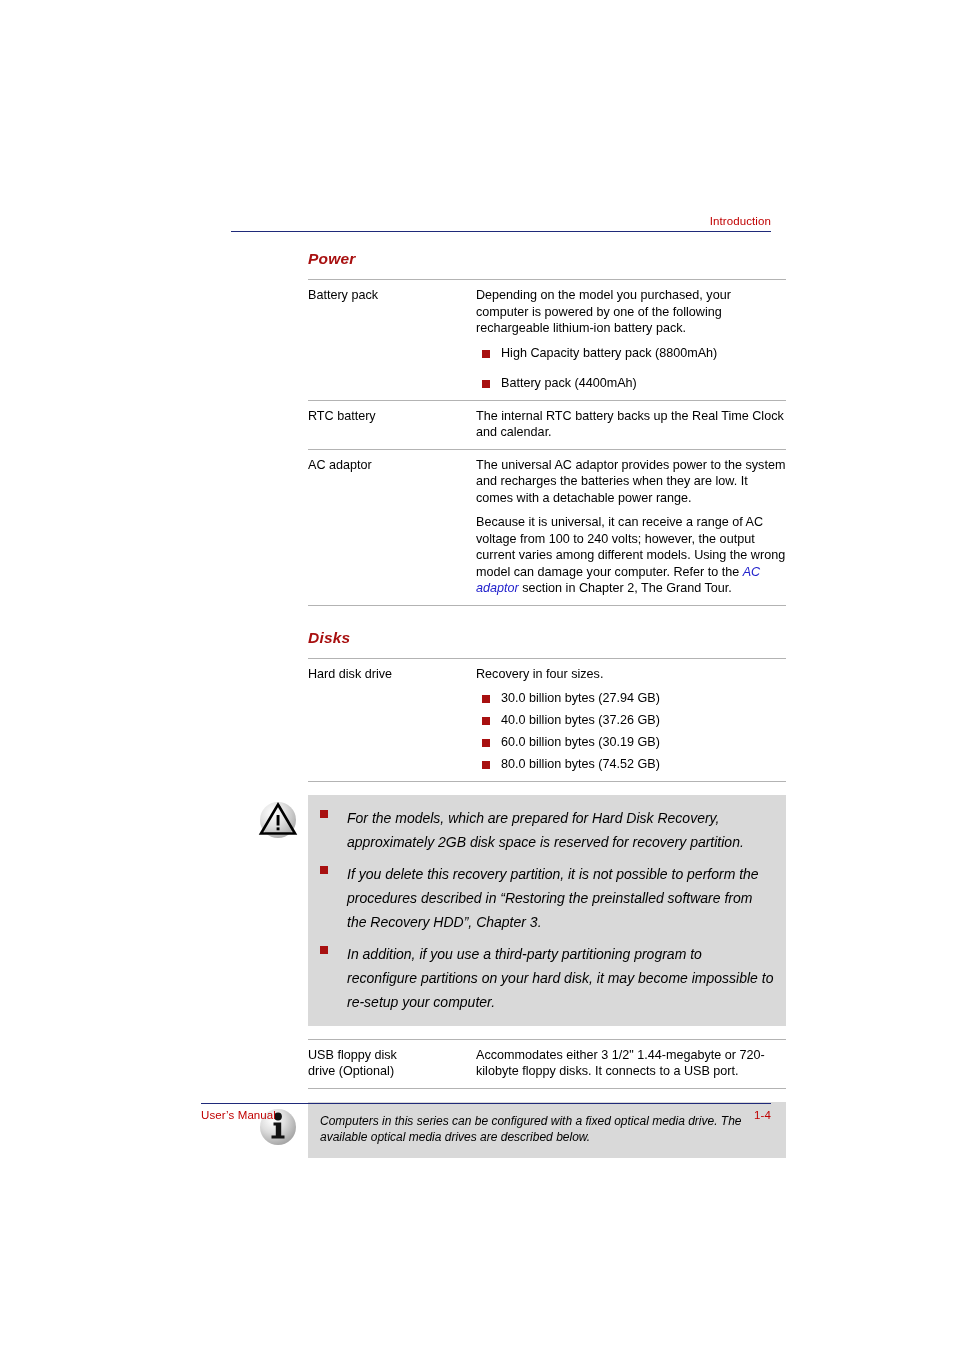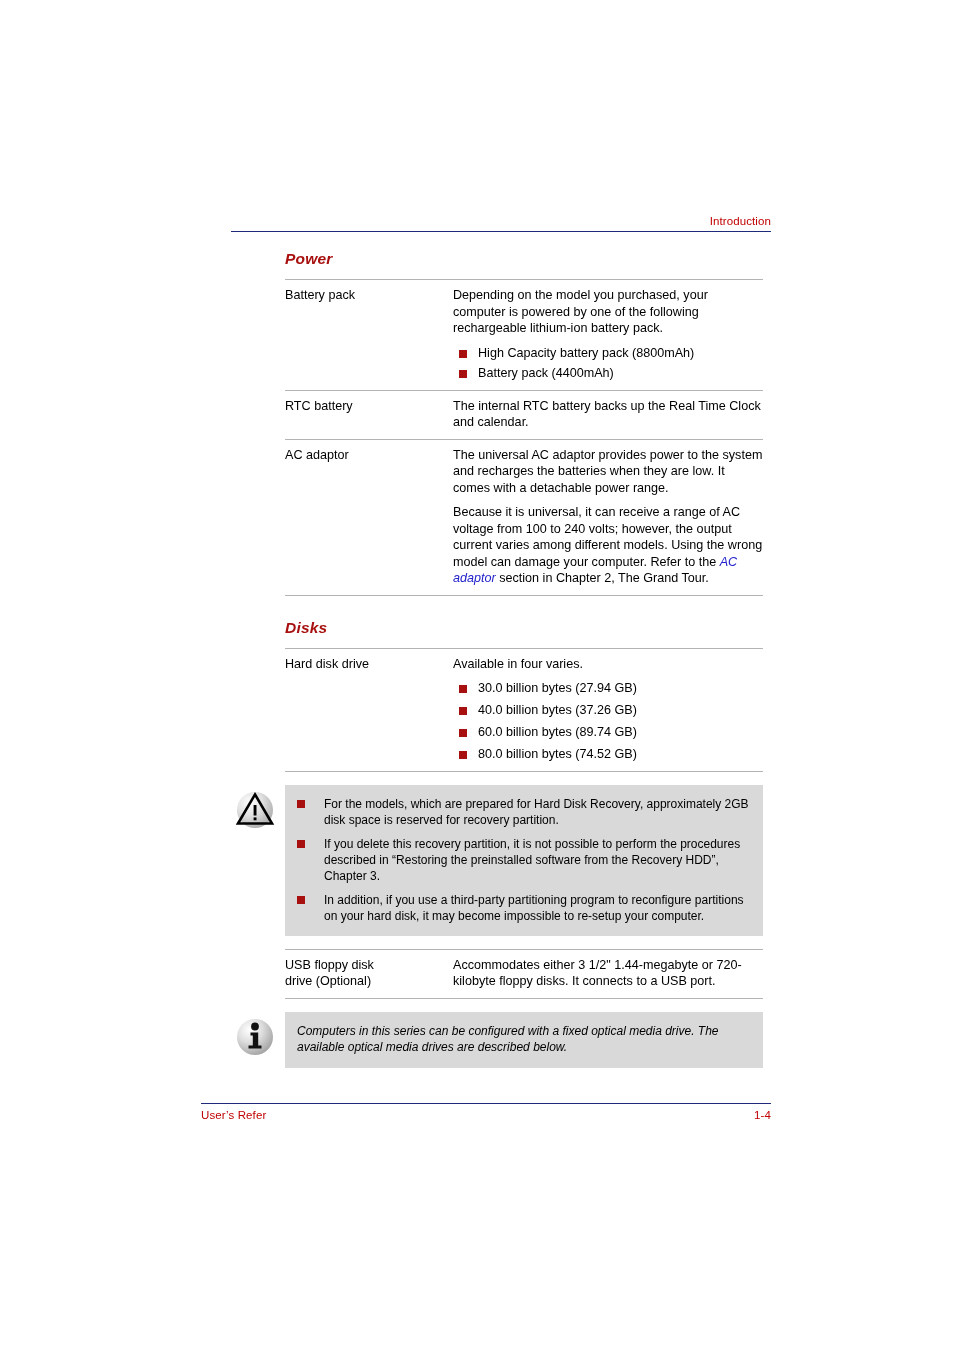--- a/index.html
+++ b/index.html
@@ -39,21 +39,21 @@
   }
   .header-rule {
     margin-top: 3px;
     border-top: 1.4px solid #1F2A7A;
     width: 100%;
   }
 
   
   .content {
     position: absolute;
-    left: 285px;
+    left: 308px;
     top: 250px;
     width: 478px;
   }
 
   .section-heading {
     font-size: 15.5px;
     font-weight: bold;
     font-style: italic;
     color: #A81010;
     letter-spacing: 0.2px;
@@ -103,21 +103,21 @@
 
   
   ul.sqlist {
     list-style: none;
     margin: 4px 0 0 0;
     padding: 0;
   }
   ul.sqlist li {
     position: relative;
     padding-left: 25px;
-    margin-bottom: 4px;
+    margin-bottom: 14px;
     font-size: 12.6px;
     line-height: 16.5px;
   }
   ul.sqlist.wide li {
     margin-bottom: 5.5px;
   }
   ul.sqlist li:last-child {
     margin-bottom: 0;
   }
   ul.sqlist li .sq {
@@ -150,22 +150,23 @@
 
   .callout ul.clist {
     list-style: none;
     margin: 0;
     padding: 0;
   }
   .callout ul.clist li {
     position: relative;
     padding-left: 27px;
     margin-bottom: 8px;
-    font-size: 12px;
-    line-height: 16px;
+    font-size: 14px;
+    font-style: italic;
+    line-height: 24px;
   }
   .callout ul.clist li:last-child {
     margin-bottom: 0;
   }
   .callout ul.clist li .sq {
     position: absolute;
     left: 0px;
     top: 4px;
     width: 8px;
     height: 8px;
@@ -245,25 +246,25 @@
       </tbody>
     </table>
 
     <div class="section-heading disks">Disks</div>
 
     <table class="dtable">
       <tbody>
         <tr class="row last">
           <td class="term">Hard disk drive</td>
           <td class="desc">
-            <p>Available in four varies.</p>
+            <p>Recovery in four sizes.</p>
             <ul class="sqlist wide">
               <li><span class="sq"></span><span>30.0 billion bytes (27.94 GB)</span></li>
               <li><span class="sq"></span><span>40.0 billion bytes (37.26 GB)</span></li>
-              <li><span class="sq"></span><span>60.0 billion bytes (89.74 GB)</span></li>
+              <li><span class="sq"></span><span>60.0 billion bytes (30.19 GB)</span></li>
               <li><span class="sq"></span><span>80.0 billion bytes (74.52 GB)</span></li>
             </ul>
           </td>
         </tr>
       </tbody>
     </table>
 
     <div class="callout">
       <div class="callout-icon">
         <svg viewBox="0 0 44 44" width="44" height="44" xmlns="http://www.w3.org/2000/svg">
@@ -321,18 +322,18 @@
       <div class="callout-box">
         <p class="plain-note">Computers in this series can be configured with a fixed optical media drive. The available optical media drives are described below.</p>
       </div>
     </div>
 
   </div>
 
   <div class="footer">
     <div class="footer-rule"></div>
     <div class="footer-row">
-      <div class="footer-text">User’s Refer</div>
+      <div class="footer-text">User’s Manual</div>
       <div class="footer-text">1-4</div>
     </div>
   </div>
 
 </div>
 
 </body></html>

